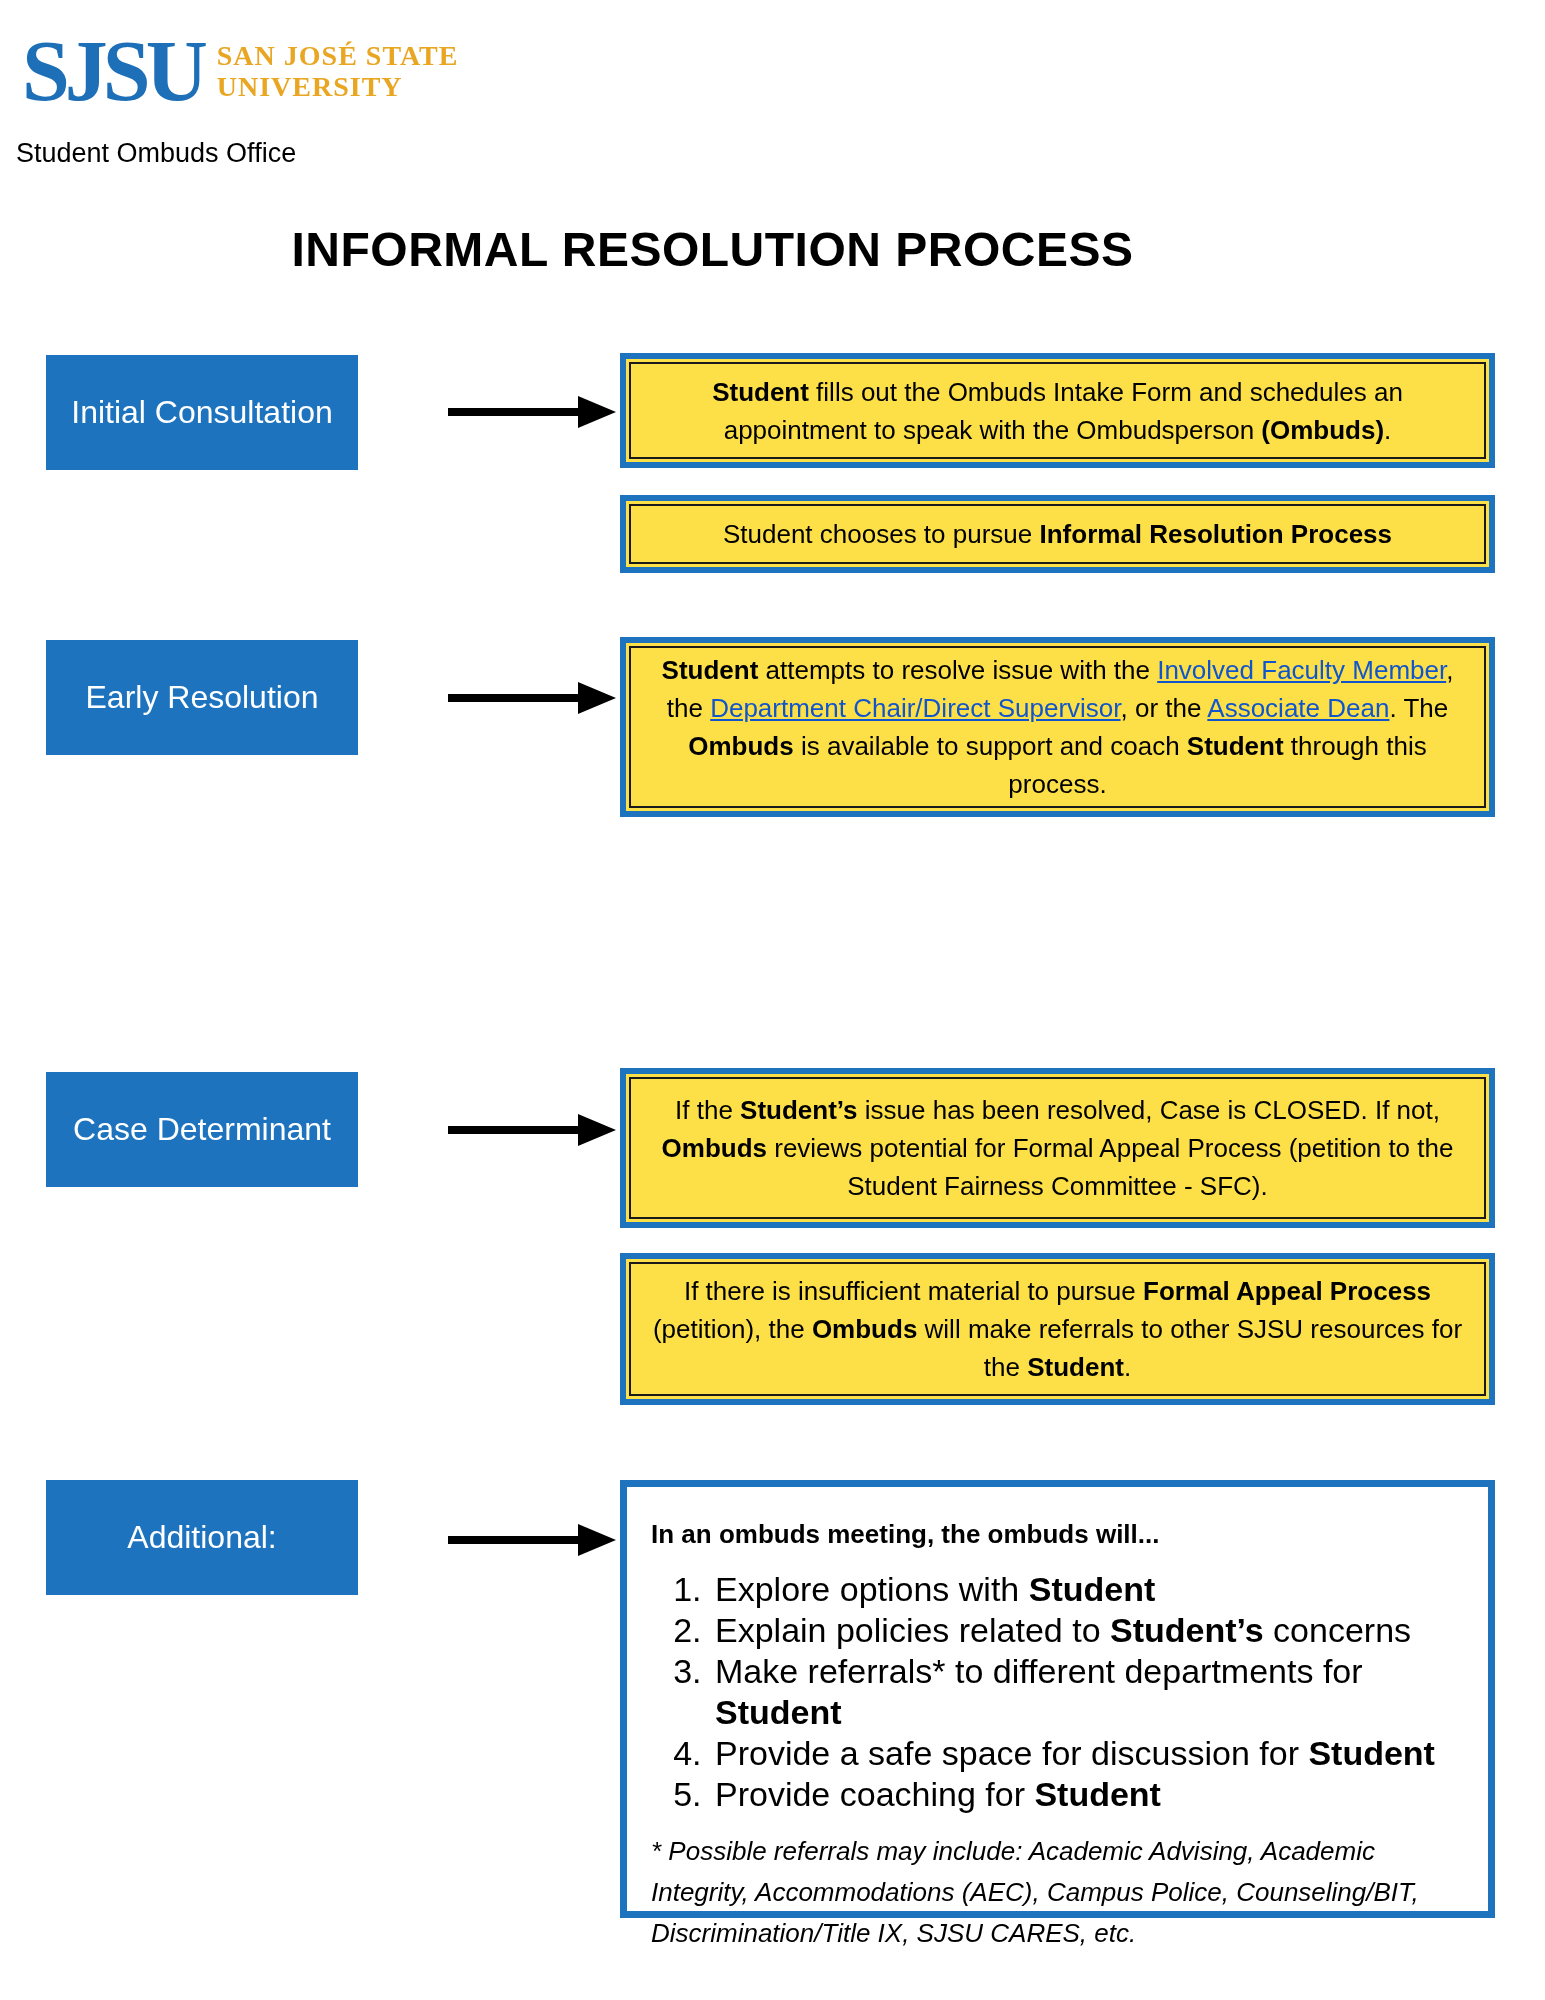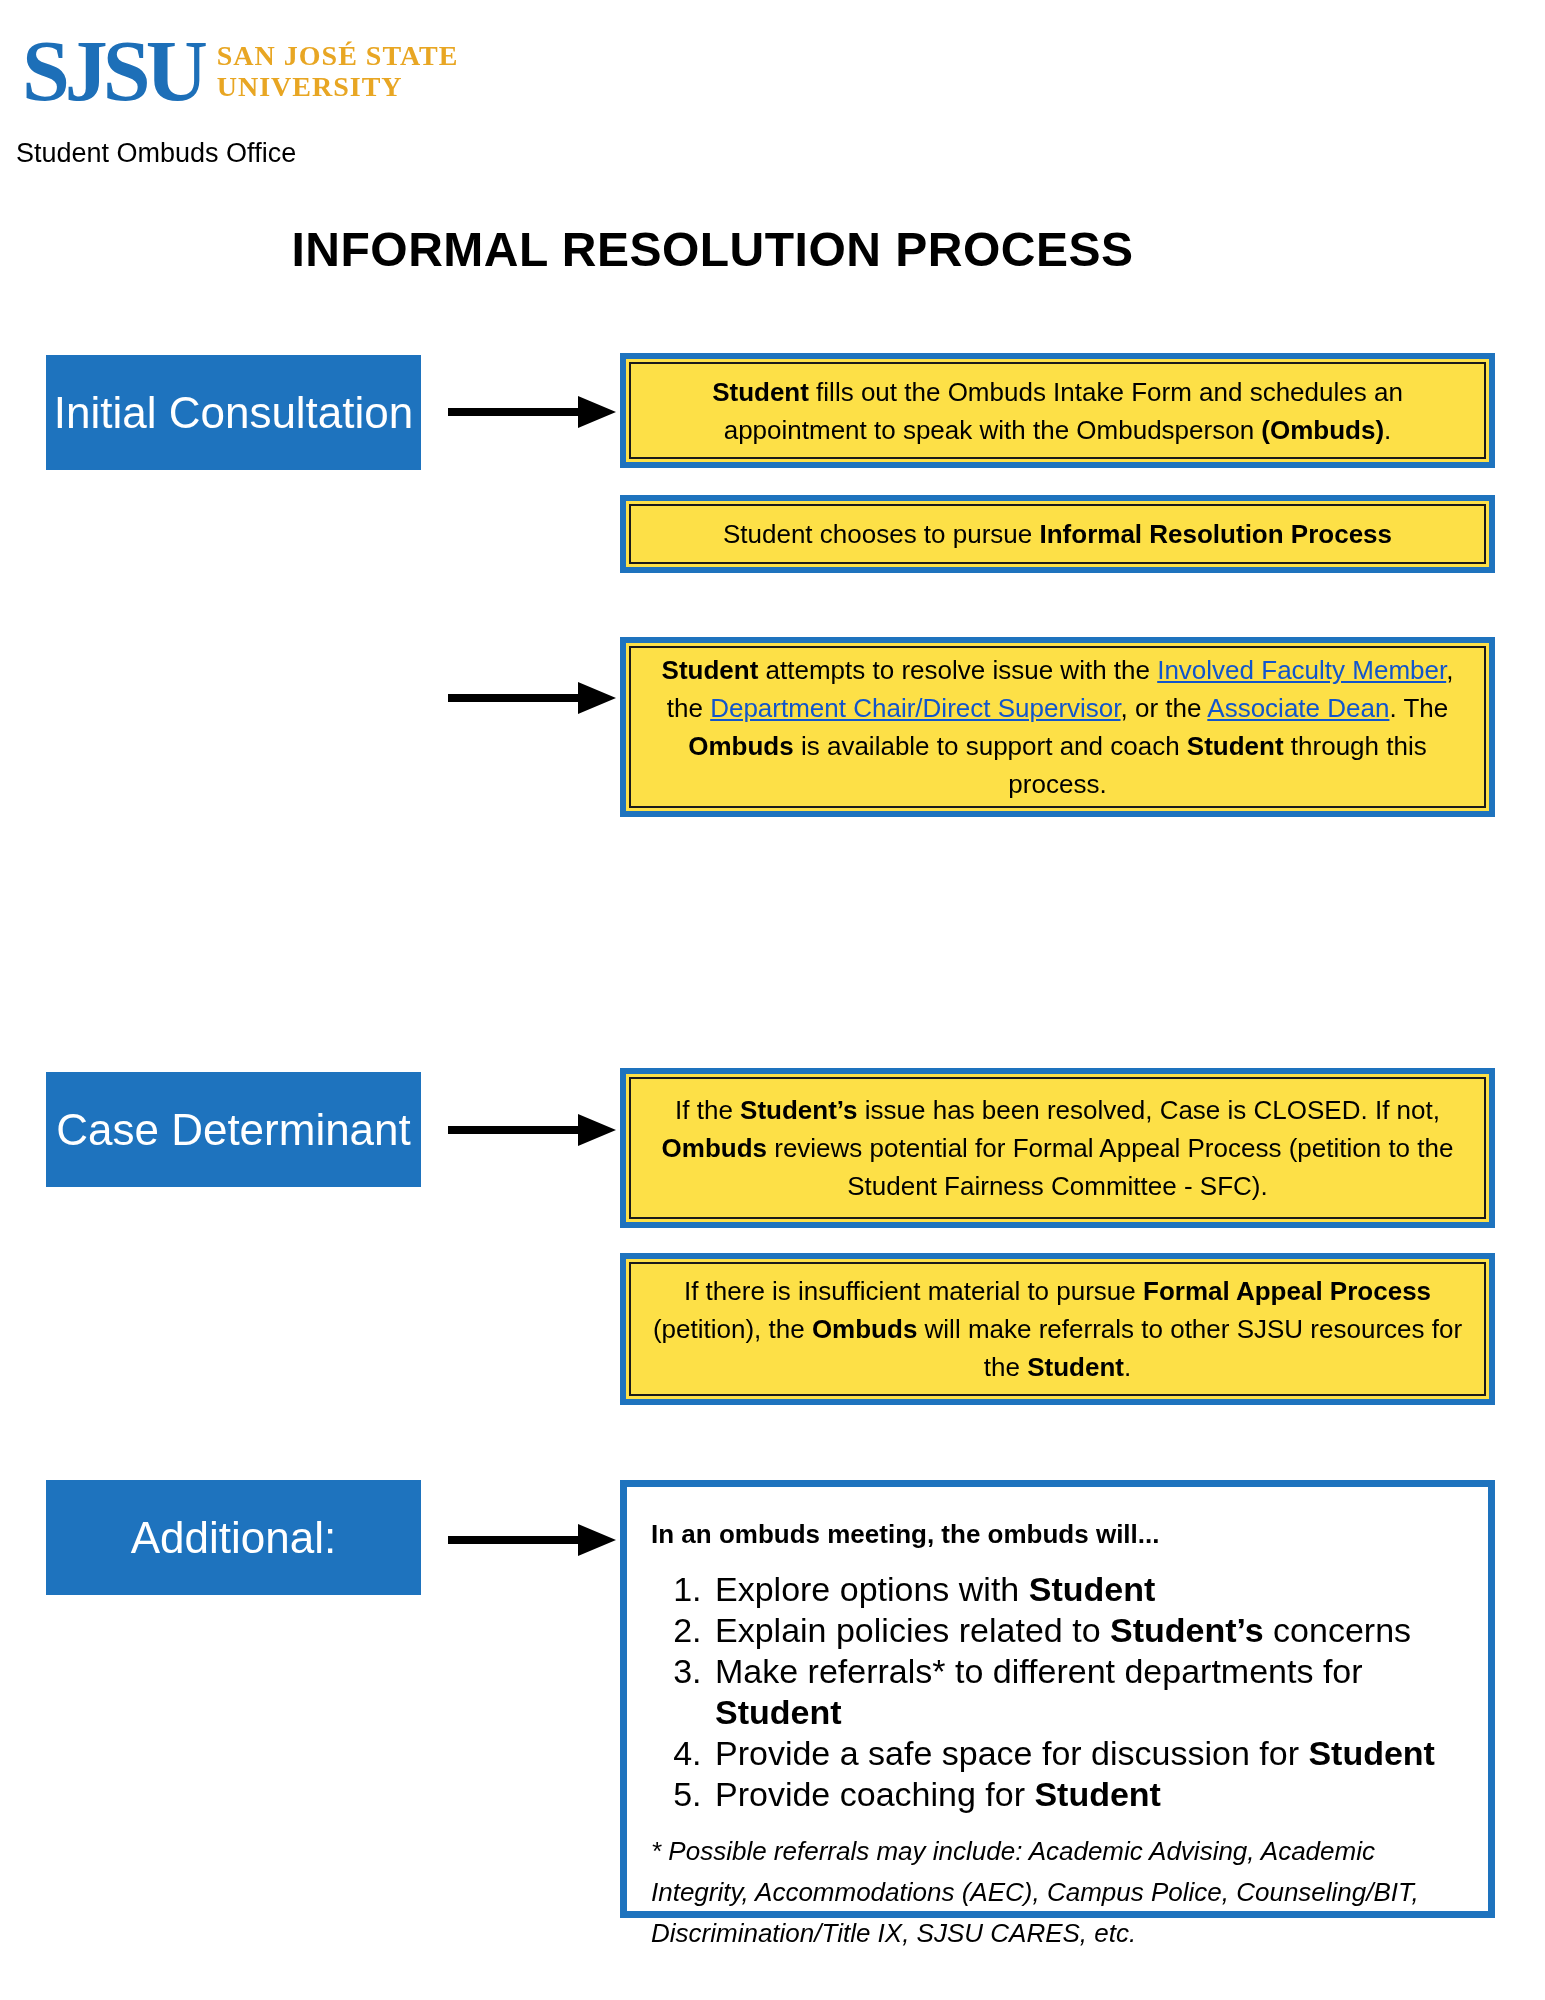--- a/index.html
+++ b/index.html
@@ -23,23 +23,23 @@
   }
   .logo-name{display:flex;flex-direction:column;margin-left:14px;padding-top:12px;
     font-family:"Liberation Serif", serif;font-weight:600;color:var(--logo_gold);
     font-size:28px;line-height:31px;letter-spacing:1px;}
   .office{position:absolute;left:16px;top:138px;font-size:27px;color:var(--text_black);}
 
   .title{position:absolute;left:0;right:120px;top:222px;text-align:center;
     font-size:48px;font-weight:bold;letter-spacing:0.5px;color:var(--text_black);}
 
   
-  .stage-label{position:absolute;left:46px;width:375px;height:115px;
+  .stage-label{position:absolute;left:46px;width:312px;height:115px;
     background:var(--accent_blue);color:#ffffff;display:flex;align-items:center;justify-content:center;
-    font-size:44px;}
+    font-size:32px;}
 
   
   .arrow{position:absolute;left:448px;width:168px;height:36px;}
   .arrow rect,.arrow polygon{fill:#000000;}
 
   
   .note-box{position:absolute;left:620px;width:875px;
     background:#fde047;border:6px solid var(--accent_blue);padding:3px;display:flex;}
   .note-box .inner{flex:1;border:2px solid var(--inner_border);display:flex;
     align-items:center;justify-content:center;padding:6px 14px;}
@@ -84,20 +84,23 @@
     <div class="inner">
       <p><span class="b">Student</span><span> fills out the Ombuds Intake Form and schedules an appointment to speak with the Ombudsperson </span><span class="b">(Ombuds)</span><span>.</span></p>
     </div>
   </div>
   <div class="note-box" style="top:495px;height:78px;">
     <div class="inner">
       <p><span>Student chooses to pursue </span><span class="b">Informal Resolution Process</span></p>
     </div>
   </div>
 
+  <div class="stage-label" style="top:640px;">
+    <span>Early Resolution</span>
+  </div>
   <svg class="arrow" style="top:680px;" viewBox="0 0 168 36">
     <rect x="0" y="14" width="134" height="8"></rect>
     <polygon points="130,2 168,18 130,34"></polygon>
   </svg>
   <div class="note-box" style="top:637px;height:180px;">
     <div class="inner">
       <p><span class="b">Student</span><span> attempts to resolve issue with the </span><span class="link">Involved Faculty Member</span><span>, the </span><span class="link">Department Chair/Direct Supervisor</span><span>, or the </span><span class="link">Associate Dean</span><span>. The </span><span class="b">Ombuds</span><span> is available to support and coach </span><span class="b">Student</span><span> through this process.</span></p>
     </div>
   </div>
 

